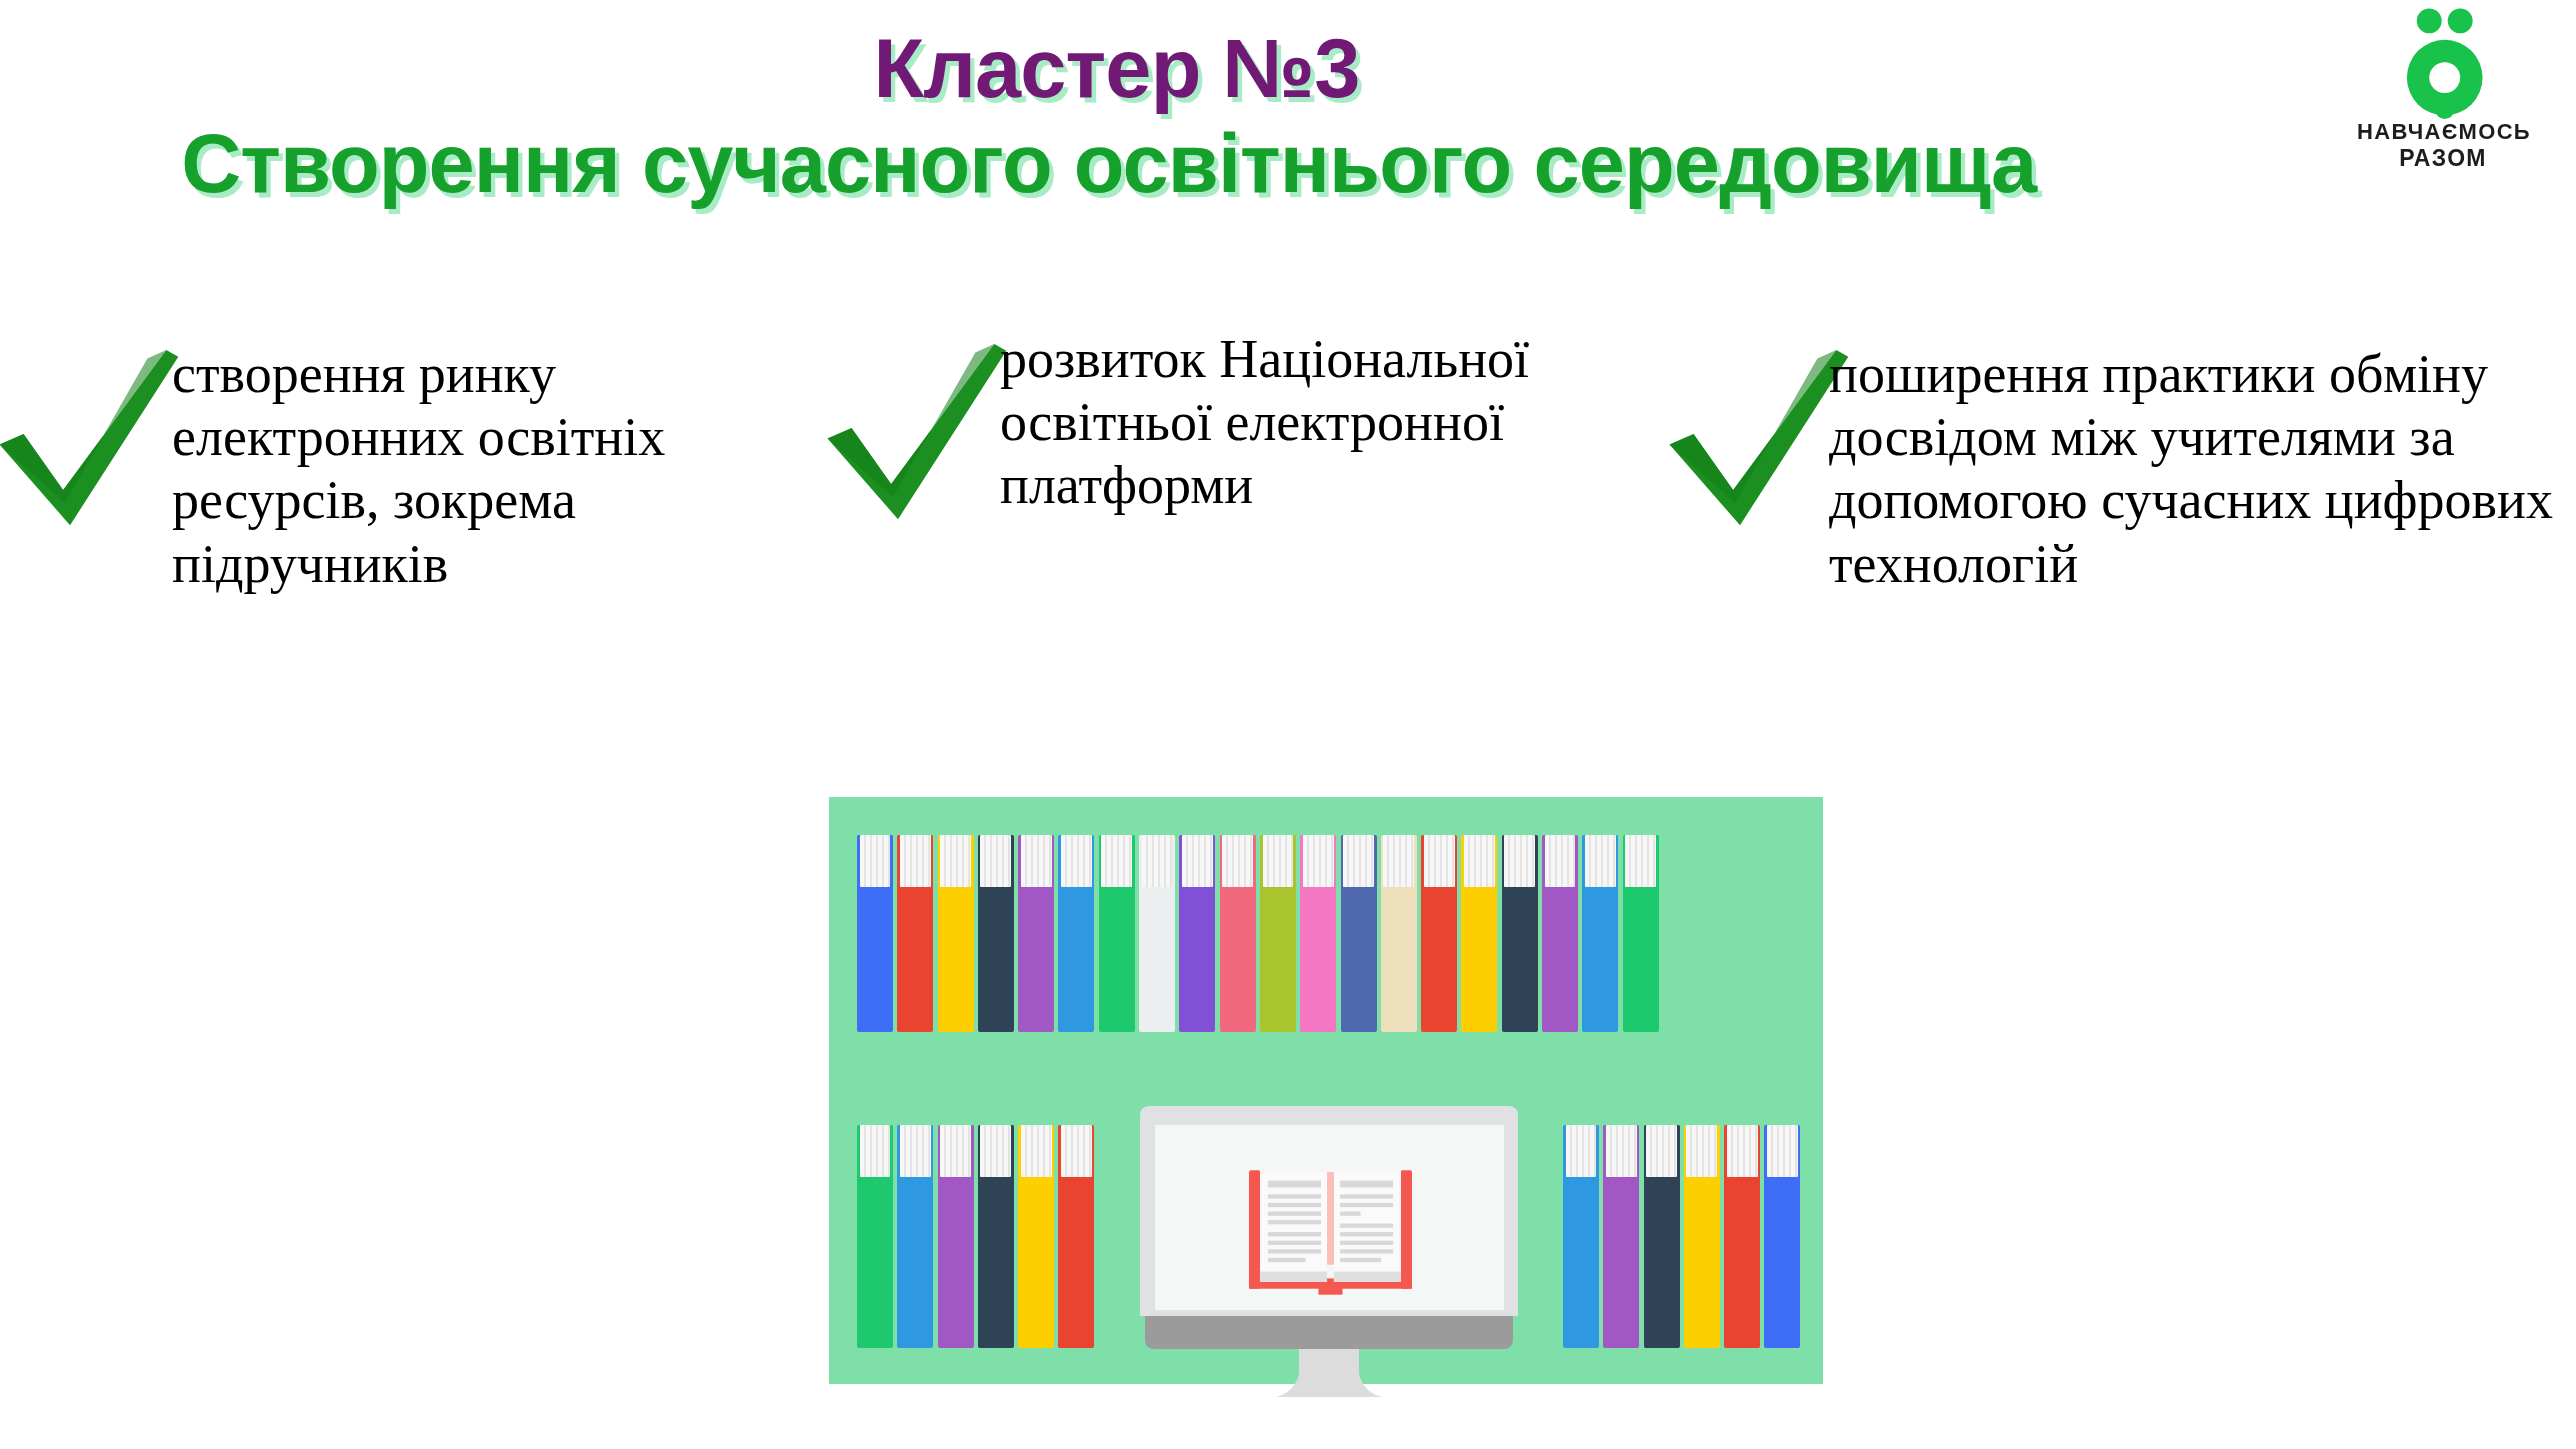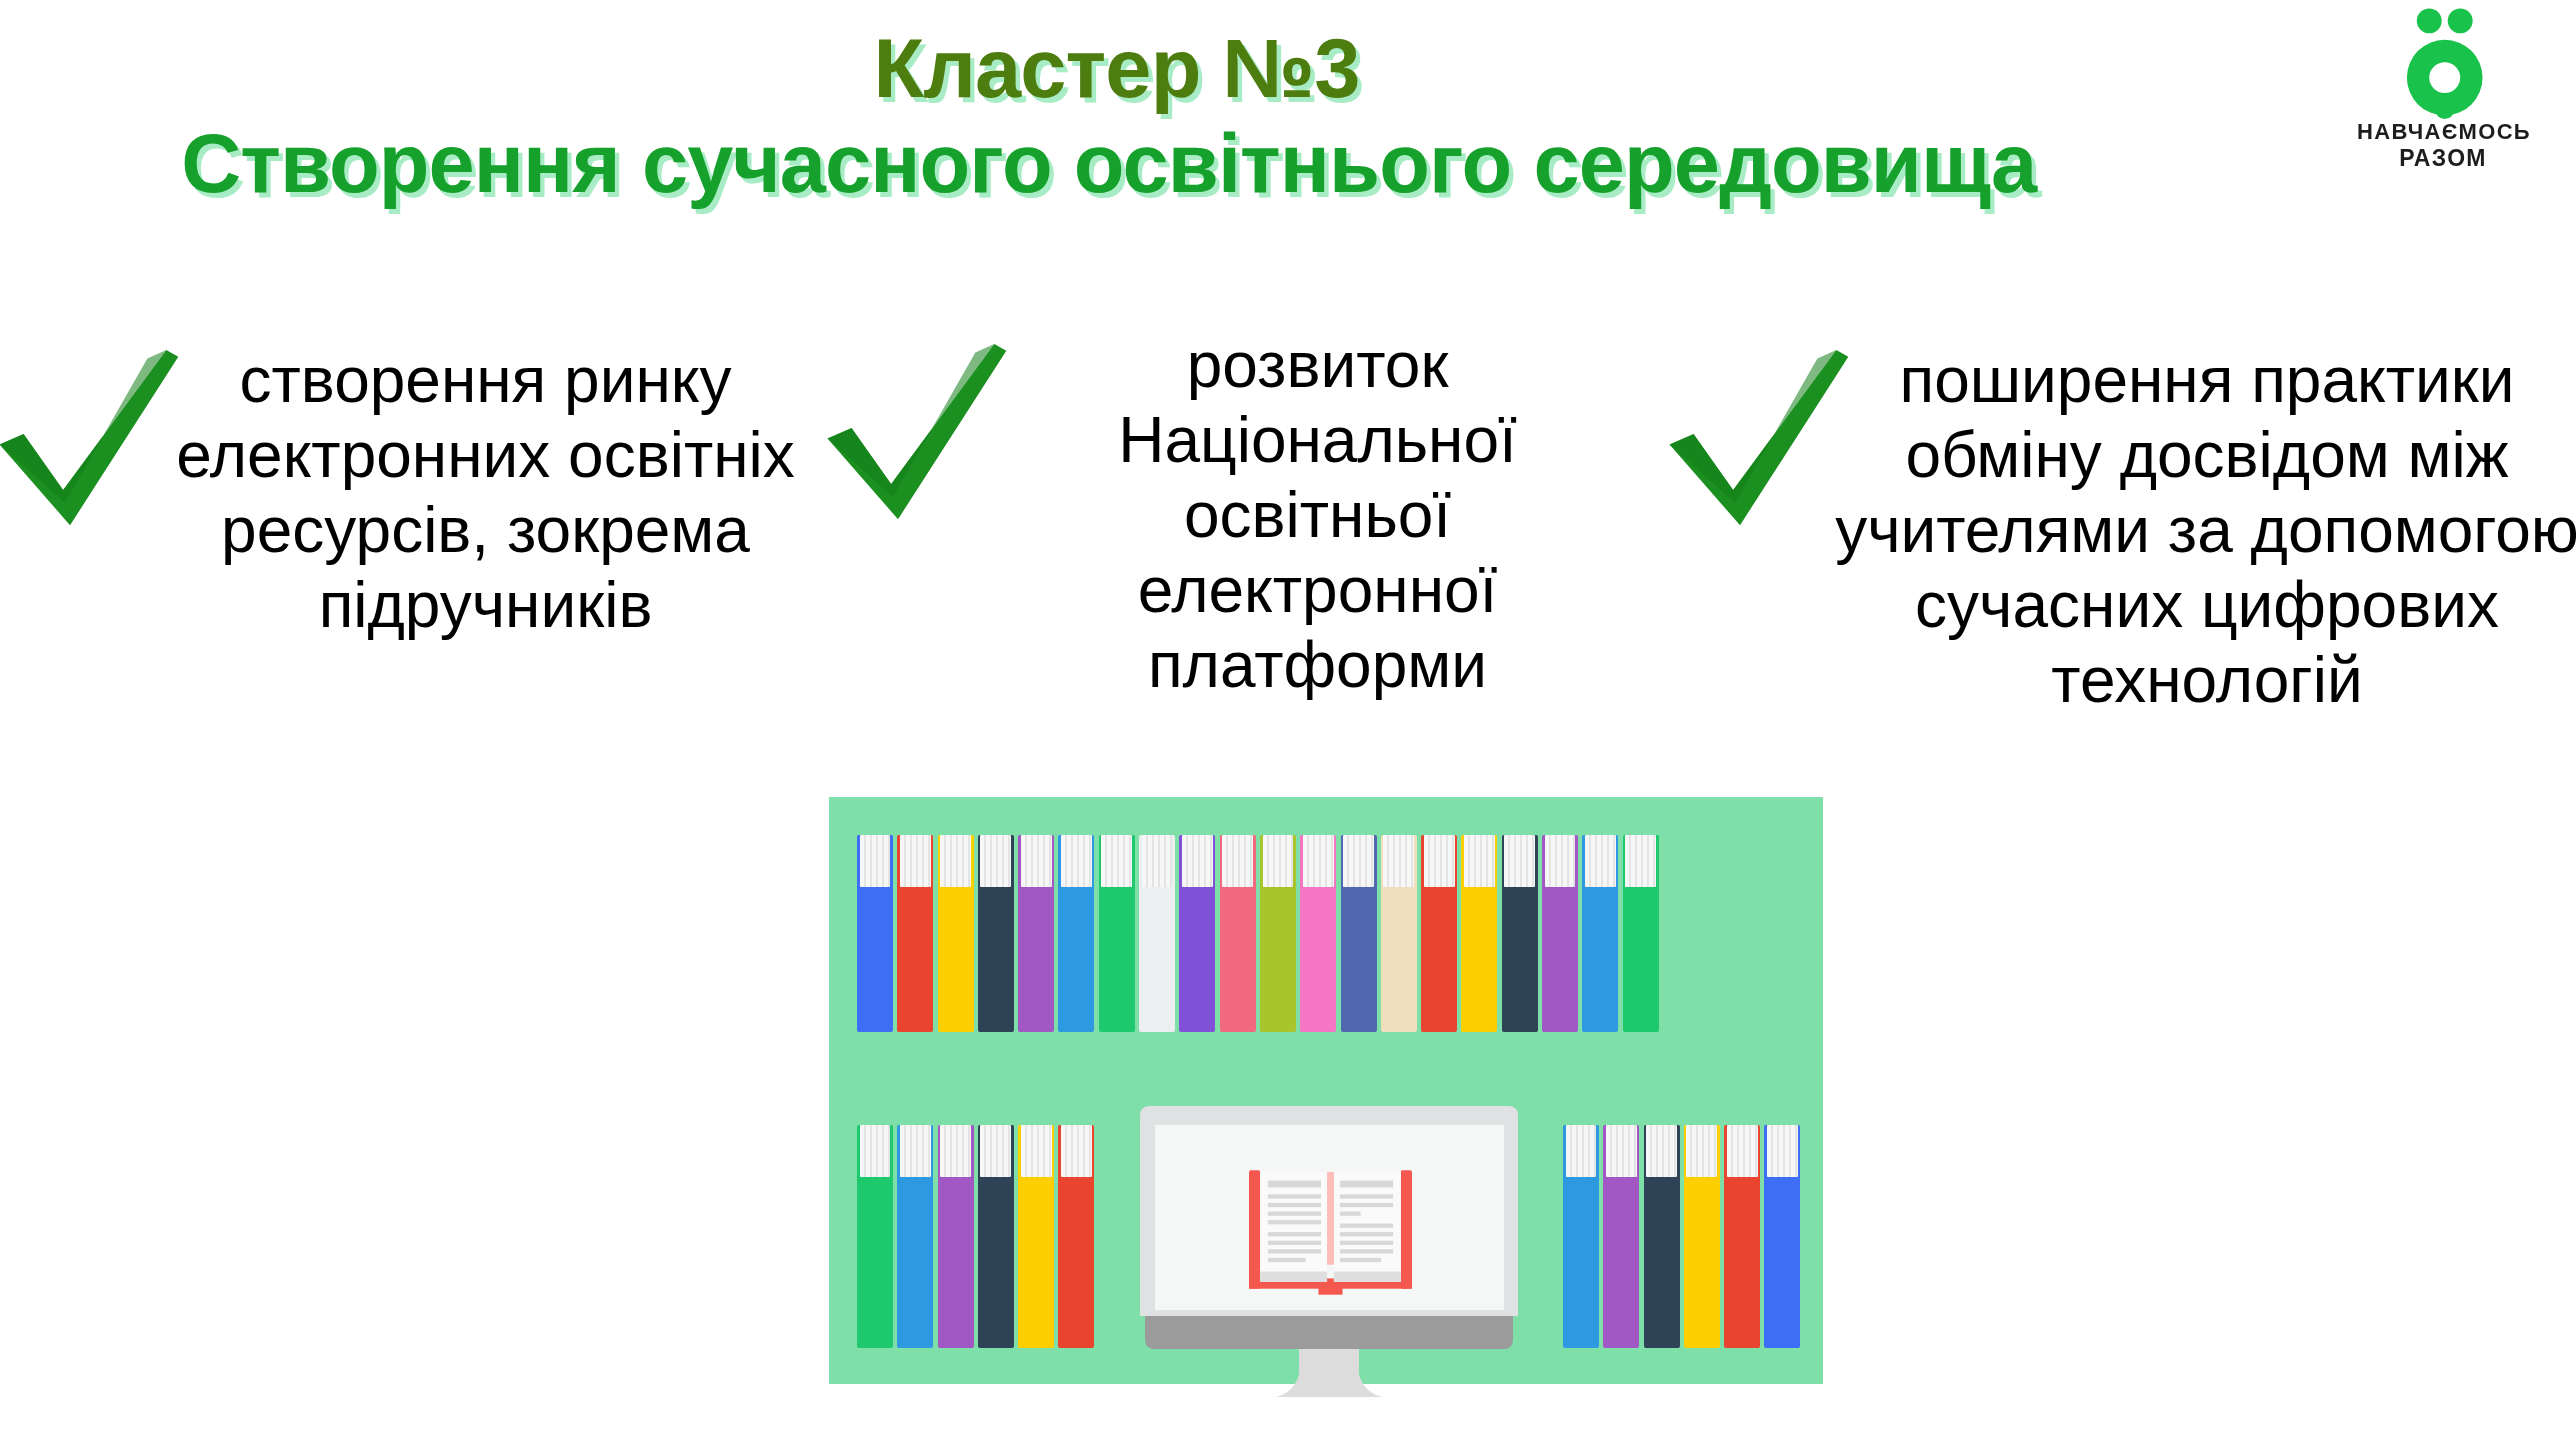--- a/index.html
+++ b/index.html
@@ -18,21 +18,21 @@
     text-align:center;
   }
   .title-line{
     font-weight:bold;
     letter-spacing:-0.9px;
     line-height:1.08;
     white-space:nowrap;
   }
   #title-line-1{
     font-size:83px;
-    color:#4d7c0f;
+    color:#701a75;
     text-shadow:4.3px 5.2px 0 #a8ecc6;
     display:block;
     text-align:center;
   }
   #title-line-2{
     font-size:83px;
     color:#16a02c;
     text-shadow:4.3px 5.2px 0 #a8ecc6;
     display:block;
     margin-top:5.2px;
@@ -60,24 +60,24 @@
     position:absolute;
     width:185px; height:202px;
   }
   #check-1{ left:-4.3px;  top:343px; }
   #check-2{ left:824px; top:337px; }
   #check-3{ left:1666px;top:343px; }
 
   .col-text{
     position:absolute;
     color:#000000;
-    font-size:64px;
+    font-size:54px;
     line-height:1.17;
-    text-align:center;
     font-weight:400;
+    font-family:Liberation Serif, serif;
   }
   #col-1-text{ left:172px;  top:343px; width:627px; }
   #col-2-text{ left:1000px; top:328px; width:635px; }
   #col-3-text{ left:1829px; top:343px; width:756px; }
 
   
   #illustration{
     position:absolute;
     left:829px; top:797px;
     width:994px; height:587px;

